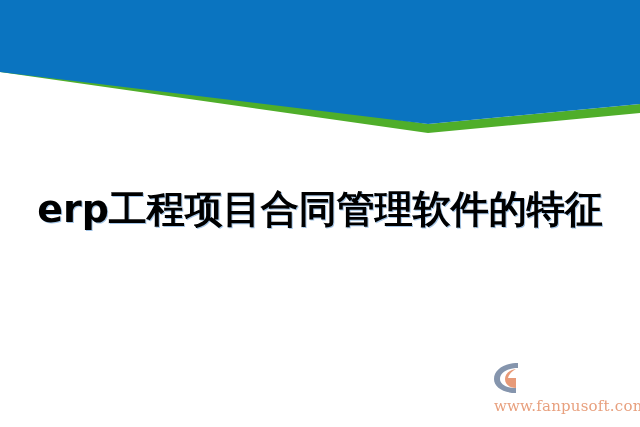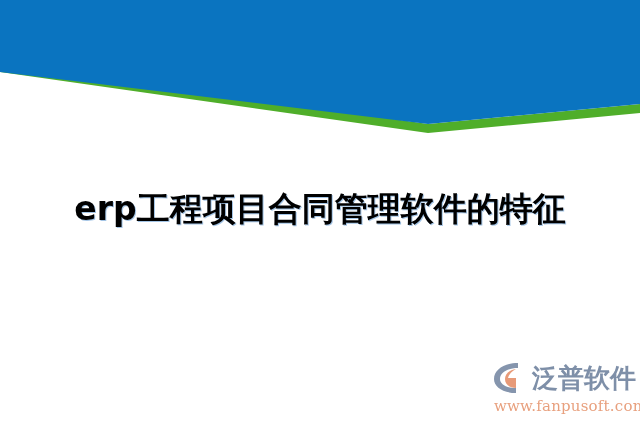--- a/index.html
+++ b/index.html
@@ -36,21 +36,21 @@
 
   
   #title {
     position: absolute;
     left: 0;
     top: 186px;
     width: 640px;
     text-align: center;
     font-family: "DejaVu Sans", "Liberation Sans", sans-serif;
     font-weight: bold;
-    font-size: 33px;
+    font-size: 38px;
     line-height: 46px;
     letter-spacing: 0px;
     color: #000000;
     white-space: nowrap;
     text-shadow: 1px 1px 0 rgba(90,150,210,0.55);
   }
 
   
   #logo {
     position: absolute;
@@ -108,18 +108,17 @@
   <div id="title">erp工程项目合同管理软件的特征</div>
 
   <div id="logo">
     <div id="logo-row">
       <span id="logo-mark">
         <svg viewBox="0 0 38 34">
           <path d="M26 2 C12 2 2 9 2 18 C2 26 11 32 24 32 L24 27 C14 27 8 23 8 18 C8 12 15 7 26 7 Z" fill="#8595ad"></path>
           <path d="M24 8 C17 9 13 13 13 18 C13 23 17 27 24 27 L24 17 L16 17 C17 13 20 10 24 8 Z" fill="#e79a78"></path>
         </svg>
       </span>
-      <span id="logo-word">泛普软件</span>
     </div>
     <div id="logo-url">www.fanpusoft.com</div>
   </div>
 
 </div>
 
 </body></html>

